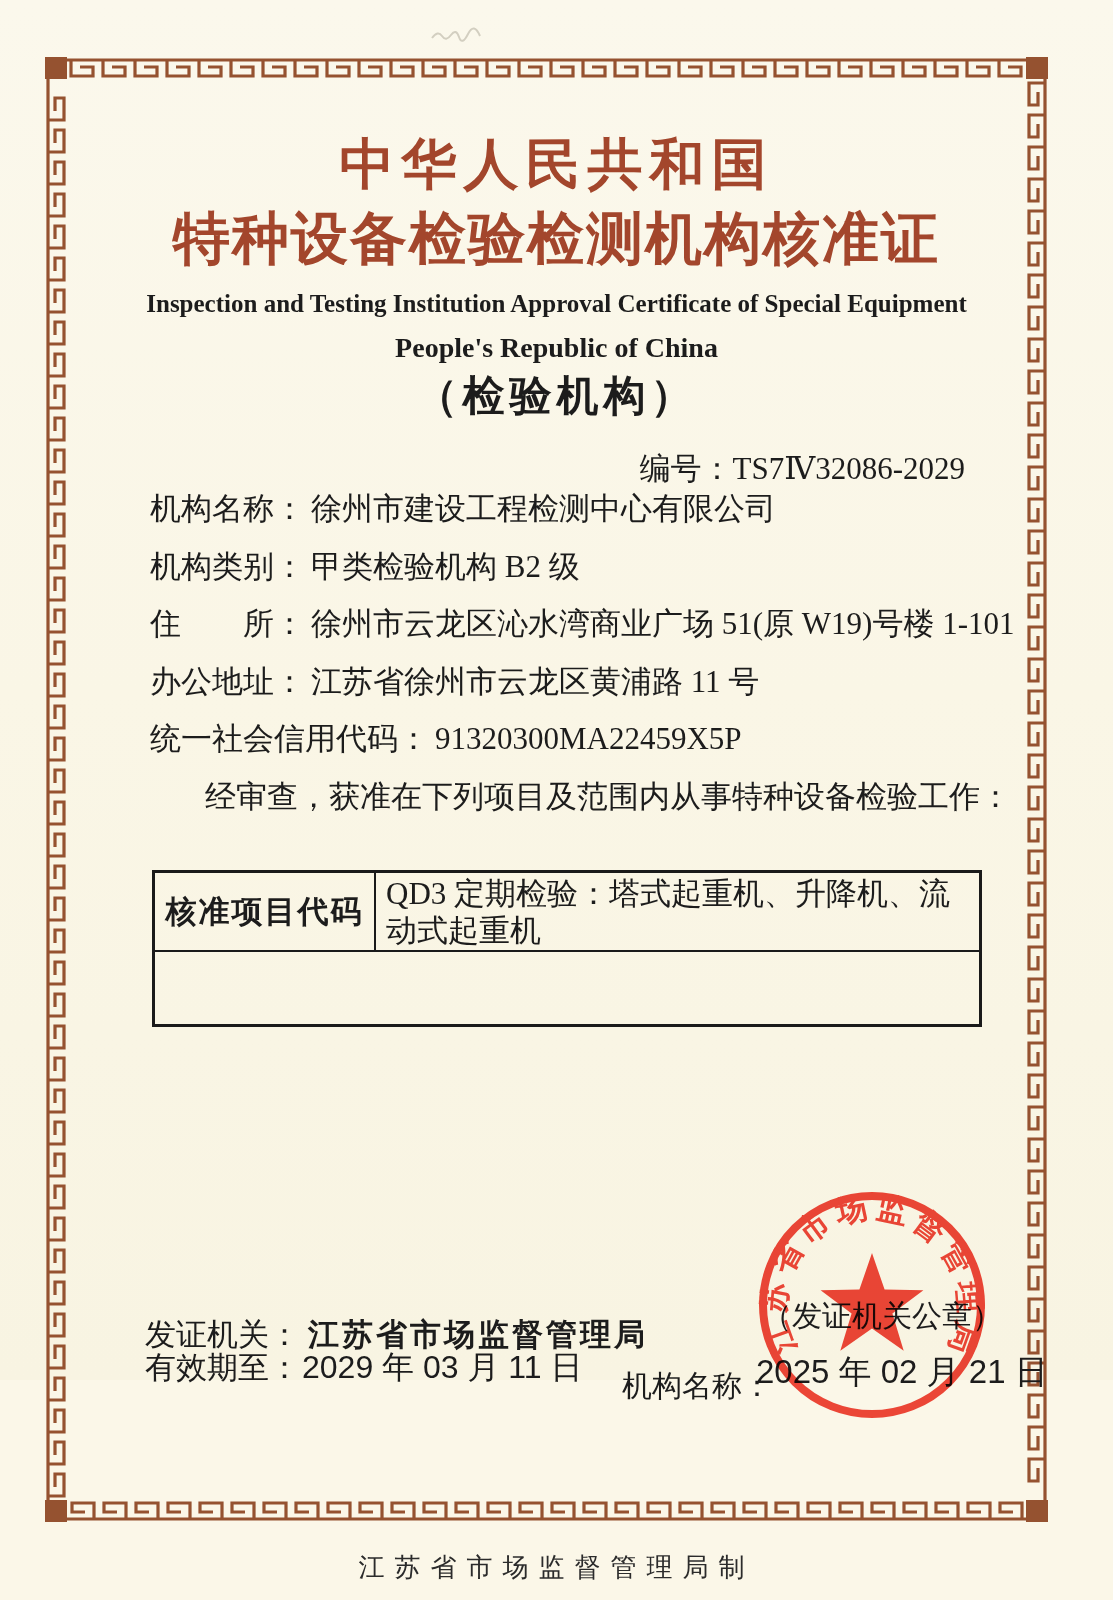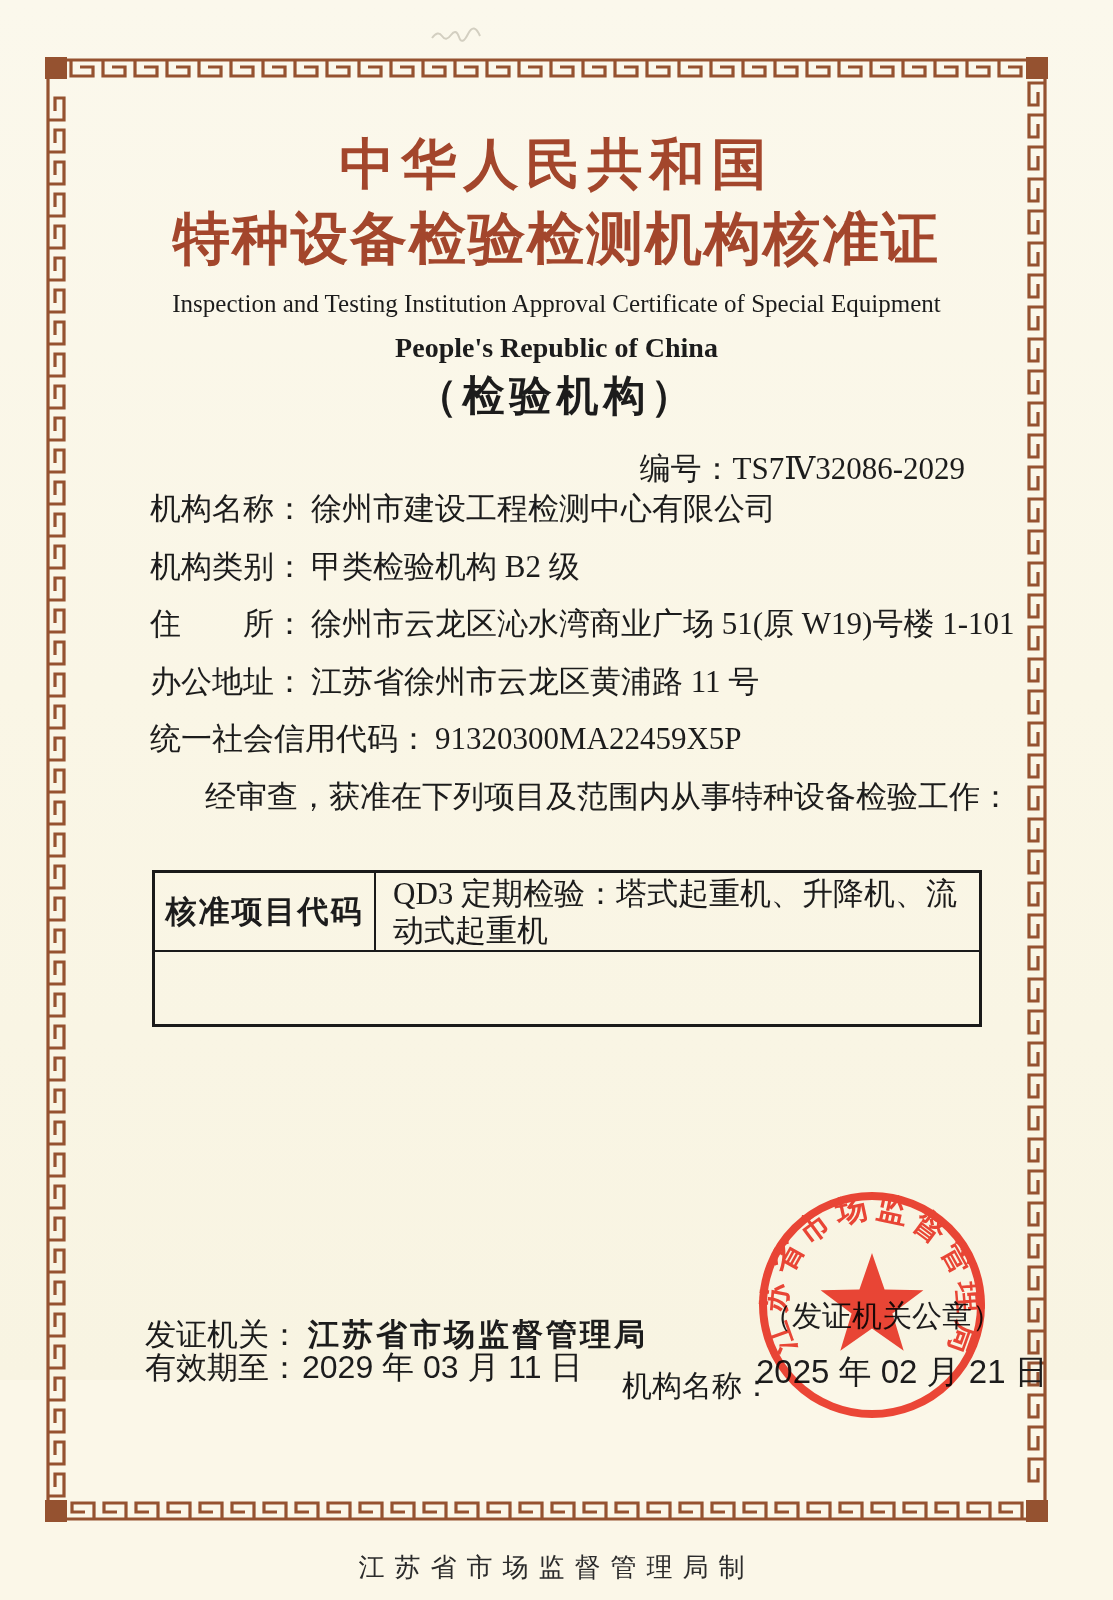--- a/index.html
+++ b/index.html
@@ -20,21 +20,21 @@
   }
   .page{position:relative;width:1113px;height:1380px;background:
     linear-gradient(180deg,#fbf8ec 0%,#faf6e6 50%,#f8f4e2 100%);}
   .abs{position:absolute;white-space:nowrap;}
   .center{left:0;right:0;text-align:center;}
 
   .border-svg{position:absolute;left:0;top:0;z-index:1;}
 
   .title-cn-1{top:128px;font-size:55px;font-weight:bold;color:var(--title-red);letter-spacing:7px;}
   .title-cn-2{top:201px;font-size:57px;font-weight:bold;color:var(--title-red);letter-spacing:2px;}
-  .title-en-1{top:290px;font-size:25px;font-weight:normal;}
+  .title-en-1{top:290px;font-size:25px;font-weight:bold;}
   .title-en-2{top:332px;font-size:28px;font-weight:bold;}
   .subtitle{top:368px;font-size:42px;font-weight:bold;letter-spacing:5px;}
 
   .cert-no{top:432px;right:148px;font-size:31px;text-align:right;margin-top:16px;}
 
   .field{left:150px;font-size:31px;}
   .field .value{margin-left:6px;}
   .f1{top:488px;} .f2{top:546px;} .f3{top:603px;} .f4{top:661px;} .f5{top:718px;}
 
   .statement{top:776px;left:205px;font-size:31px;}
@@ -44,21 +44,21 @@
     border:3px solid #1a1a1a;display:flex;flex-direction:row;z-index:2;margin-top:48px;
   }
   .t-row{display:flex;flex:1 1 auto;}
   .t-row1{height:79px;border-bottom:2px solid #1a1a1a;}
   .t-row2{height:72px;}
   .t-label{
     width:221px;flex:0 0 221px;border-right:2px solid #1a1a1a;
     display:flex;align-items:center;justify-content:center;
     font-size:31px;font-weight:bold;letter-spacing:2px;
   }
-  .t-value{flex:1 1 auto;font-size:31px;line-height:37px;padding:2px 8px 0 17px;
+  .t-value{flex:1 1 auto;font-size:31px;line-height:37px;padding:2px 8px 0 10px;
     white-space:normal;}
   .remark-cell{display:flex;flex-direction:column;padding:0;}
   .remark-sub{flex:1 1 50%;}
   .remark-sub:first-child{border-bottom:2px solid #1a1a1a;}
 
   .issuance-line{left:145px;font-size:31px;z-index:3;}
   .authority{top:1283px;margin-top:31px;}
   .authority .value{font-family:"Liberation Sans","DejaVu Sans",sans-serif;font-weight:bold;letter-spacing:3px;margin-left:8px;}
   .valid-until{top:1346px;}
   .valid-until .value{font-family:"Liberation Sans","DejaVu Sans",sans-serif;font-size:32px;margin-left:2px;}

